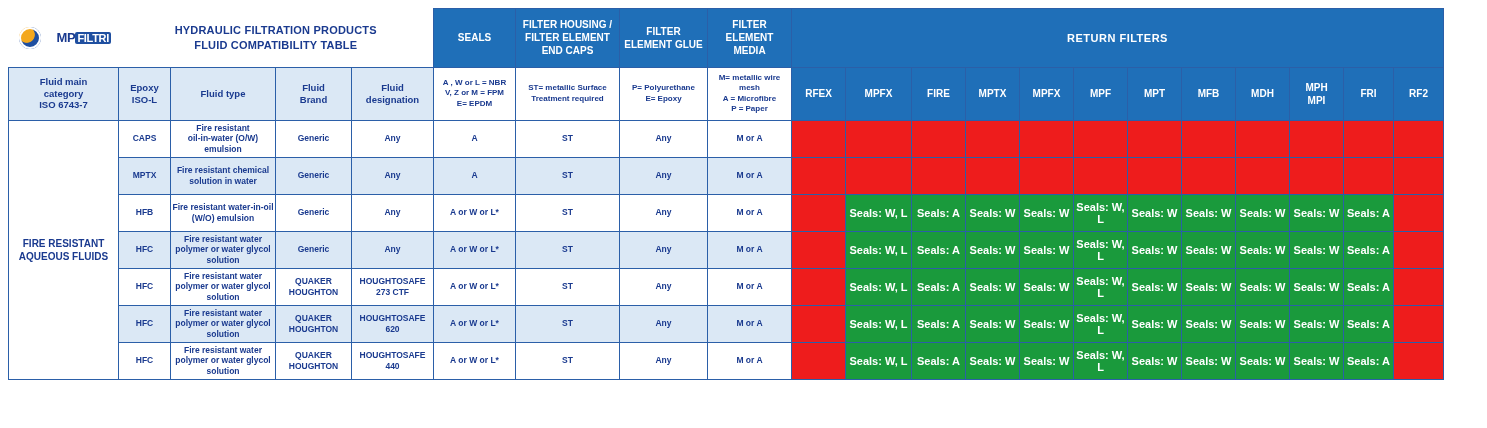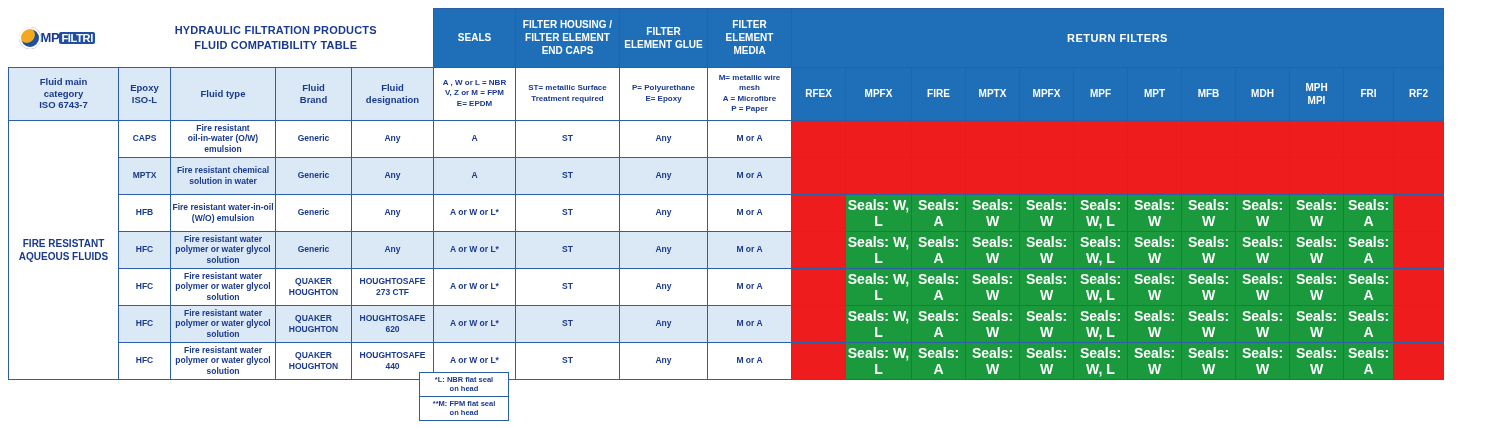--- a/index.html
+++ b/index.html
@@ -23,23 +23,23 @@
   .hdr-blue{background:#1f6fb8;color:#ffffff;font-weight:bold;font-size:10px;line-height:1.3;}
   .hdr-ltblue{background:#dbe8f5;color:#1a3a8f;font-weight:bold;font-size:9.5px;line-height:1.25;}
   .hdr-white{background:#ffffff;color:#1a3a8f;font-weight:bold;font-size:8px;line-height:1.3;}
   .return-band{background:#1f6fb8;color:#ffffff;font-weight:bold;font-size:11px;letter-spacing:.5px;}
 
   .cell-ltblue{background:#dbe8f5;color:#1a3a8f;font-weight:bold;font-size:8.5px;line-height:1.25;}
   .cell-white{background:#ffffff;color:#1a3a8f;font-weight:bold;font-size:8.5px;line-height:1.25;}
   .cat-cell{background:#ffffff;color:#1a3a8f;font-weight:bold;font-size:10px;line-height:1.3;}
 
   .red{background:#ee1c1c;}
-  .green{background:#1a9a3c;color:#ffffff;font-weight:bold;font-size:14px;}
-
-  .logo{display:flex;align-items:center;gap:0;justify-content:flex-start;padding-left:10px;}
+  .green{background:#1a9a3c;color:#ffffff;font-weight:bold;font-size:11px;}
+
+  .logo{display:flex;align-items:center;gap:16px;justify-content:flex-start;padding-left:10px;}
   .logo-mark{width:22px;height:22px;border-radius:50%;
     background:radial-gradient(circle at 35% 35%, #f4a81d 0 38%, #1f4fa0 42% 100%);
     box-shadow:inset 0 0 0 2px #ffffff;}
   .logo-text{font-weight:bold;font-size:13px;color:#1a3a8f;letter-spacing:-.3px;}
   .logo-text .accent{color:#e03a3a;background:#1f4fa0;color:#fff;padding:0 2px;border-radius:2px;font-size:11px;}
 
   
   .notes{position:absolute;left:419px;top:372px;width:86px;}
   .notes td{background:#ffffff;font-size:7.5px;font-weight:bold;color:#1a3a8f;line-height:1.25;padding:2px 1px;}
 </style>
@@ -311,25 +311,13 @@
       <td class="green">Seals: W</td>
       <td class="green">Seals: W</td>
       <td class="green">Seals: W</td>
       <td class="green">Seals: W</td>
       <td class="green">Seals: A</td>
       <td class="red"></td>
     </tr>
   </tbody>
     </table>
 
-  <table class="notes">
-    <tbody>
-        <tr>
-      <td style="white-space:pre-line;width:86px">*L: NBR flat seal
-on head</td>
-    </tr>
-    <tr>
-      <td style="white-space:pre-line;width:86px">**M: FPM flat seal
-on head</td>
-    </tr>
-  </tbody>
-    </table>
 </div>
 
 </body></html>

